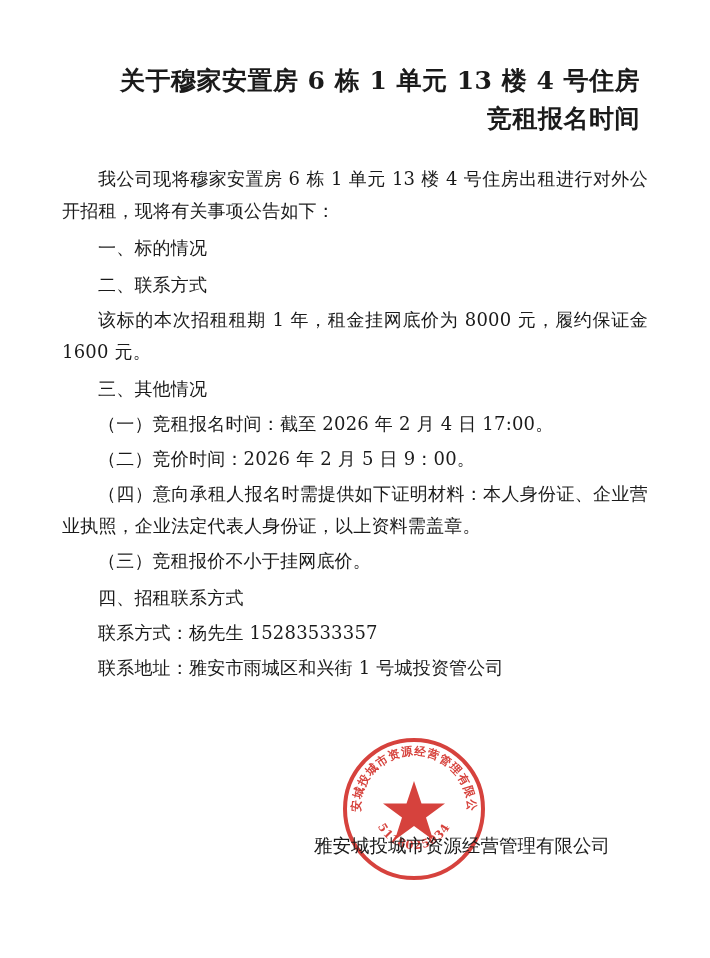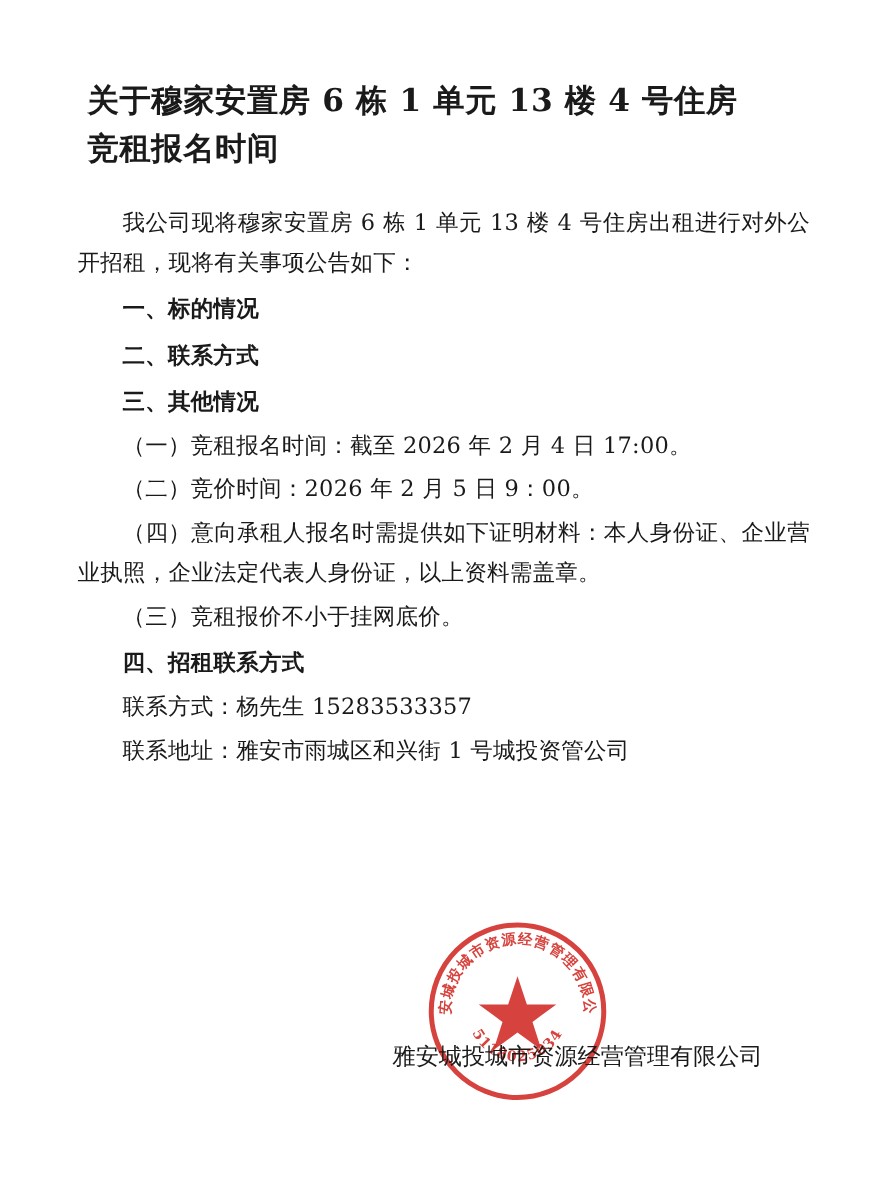--- a/index.html
+++ b/index.html
@@ -16,21 +16,21 @@
     overflow: hidden;
   }
   .page {
     position: relative;
     width: 710px;
     height: 958px;
     box-sizing: border-box;
     padding: 52px 62px 0 62px;
   }
   .doc-title {
-    text-align: left;
+    text-align: right;
     font-size: 25px;
     font-weight: bold;
     line-height: 1.5;
     letter-spacing: 0.5px;
     margin: 10px 0 0 0;
     padding: 0 8px;
   }
   .doc-title .line {
     display: block;
   }
@@ -42,21 +42,21 @@
     letter-spacing: 0.2px;
   }
   p {
     margin: 0 0 3px 0;
   }
   .indent2 {
     text-indent: 2em;
   }
   .heading {
     text-indent: 2em;
-    font-weight: bold;
+    font-weight: normal;
     margin-top: 5px;
     margin-bottom: 3px;
   }
   .contact-line {
     text-indent: 2em;
     margin-bottom: 3px;
   }
   .signature {
     position: absolute;
     right: 100px;
@@ -97,20 +97,21 @@
     <span class="line">竞租报名时间</span>
   </div>
 
   <div class="body-text">
 
     <p class="indent2">我公司现将穆家安置房 6 栋 1 单元 13 楼 4 号住房出租进行对外公开招租，现将有关事项公告如下：</p>
 
     <p class="heading">一、标的情况</p>
 
     <p class="heading">二、联系方式</p>
+    <p class="indent2">该标的本次招租租期 1 年，租金挂网底价为 8000 元，履约保证金 1600 元。</p>
 
     <p class="heading">三、其他情况</p>
     <p class="indent2">（一）竞租报名时间：截至 2026 年 2 月 4 日 17:00。</p>
     <p class="indent2">（二）竞价时间：2026 年 2 月 5 日 9：00。</p>
     <p class="indent2">（四）意向承租人报名时需提供如下证明材料：本人身份证、企业营业执照，企业法定代表人身份证，以上资料需盖章。</p>
     <p class="indent2">（三）竞租报价不小于挂网底价。</p>
 
     <p class="heading">四、招租联系方式</p>
     <p class="contact-line">联系方式：杨先生 15283533357</p>
     <p class="contact-line">联系地址：雅安市雨城区和兴街 1 号城投资管公司</p>

